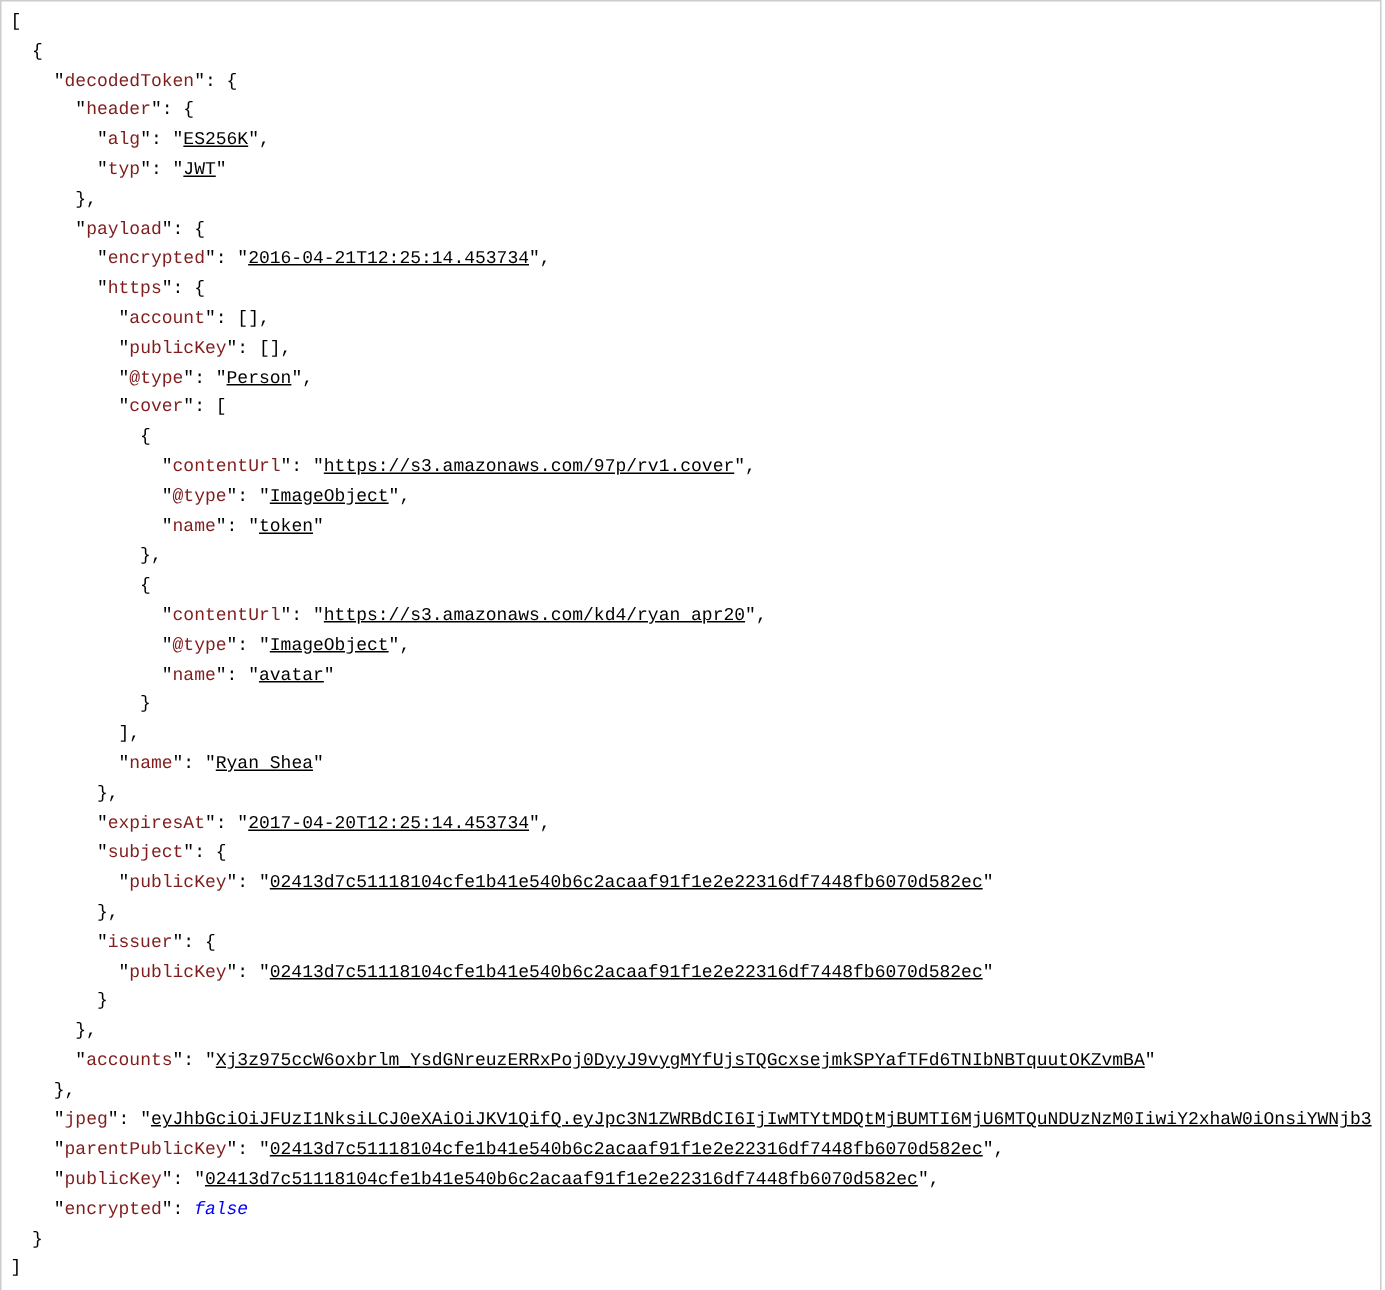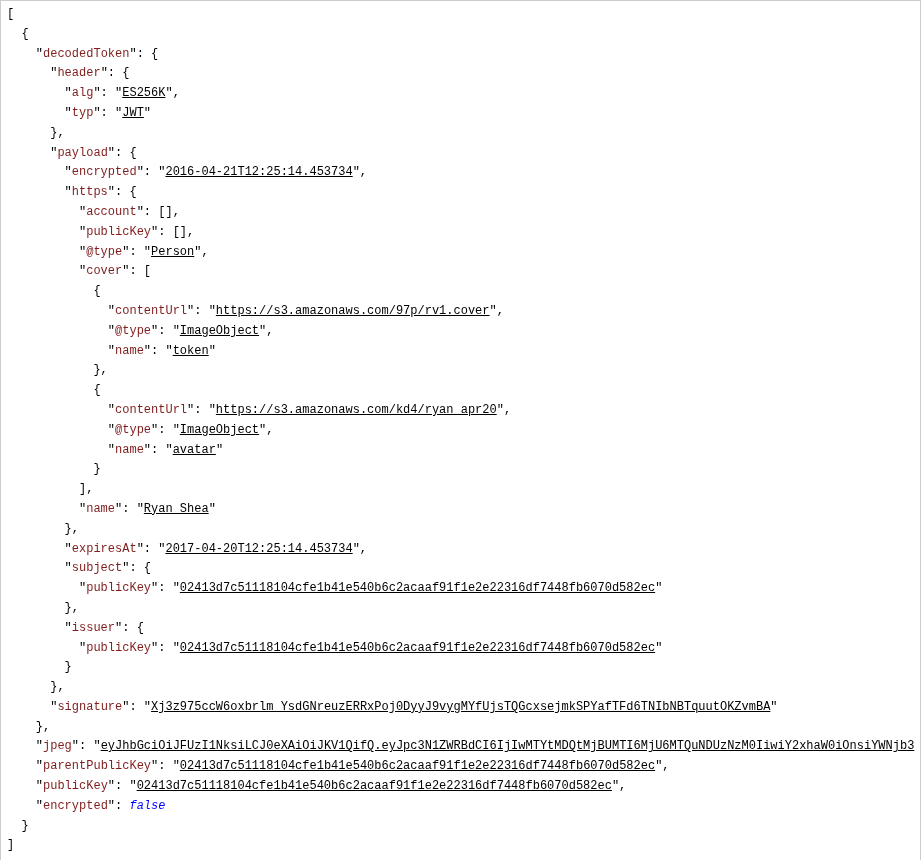--- a/index.html
+++ b/index.html
@@ -55,20 +55,20 @@
           "<span class="key">name</span>": "<span class="s">Ryan Shea</span>"
         },
         "<span class="key">expiresAt</span>": "<span class="s">2017-04-20T12:25:14.453734</span>",
         "<span class="key">subject</span>": {
           "<span class="key">publicKey</span>": "<span class="s">02413d7c51118104cfe1b41e540b6c2acaaf91f1e2e22316df7448fb6070d582ec</span>"
         },
         "<span class="key">issuer</span>": {
           "<span class="key">publicKey</span>": "<span class="s">02413d7c51118104cfe1b41e540b6c2acaaf91f1e2e22316df7448fb6070d582ec</span>"
         }
       },
-      "<span class="key">signature</span>": "<span class="s">Xj3z975ccW6oxbrlm_YsdGNreuzERRxPoj0DyyJ9vygMYfUjsTQGcxsejmkSPYafTFd6TNIbNBTquutOKZvmBA</span>"
+      "<span class="key">accounts</span>": "<span class="s">Xj3z975ccW6oxbrlm_YsdGNreuzERRxPoj0DyyJ9vygMYfUjsTQGcxsejmkSPYafTFd6TNIbNBTquutOKZvmBA</span>"
     },
     "<span class="key">jpeg</span>": "<span class="s">eyJhbGciOiJFUzI1NksiLCJ0eXAiOiJKV1QifQ.eyJpc3N1ZWRBdCI6IjIwMTYtMDQtMjBUMTI6MjU6MTQuNDUzNzM0IiwiY2xhaW0iOnsiYWNjb3</span>
     "<span class="key">parentPublicKey</span>": "<span class="s">02413d7c51118104cfe1b41e540b6c2acaaf91f1e2e22316df7448fb6070d582ec</span>",
     "<span class="key">publicKey</span>": "<span class="s">02413d7c51118104cfe1b41e540b6c2acaaf91f1e2e22316df7448fb6070d582ec</span>",
     "<span class="key">encrypted</span>": <span class="bool">false</span>
   <span class="p">}</span>
 <span class="p">]</span></div>
 
 </body></html>

